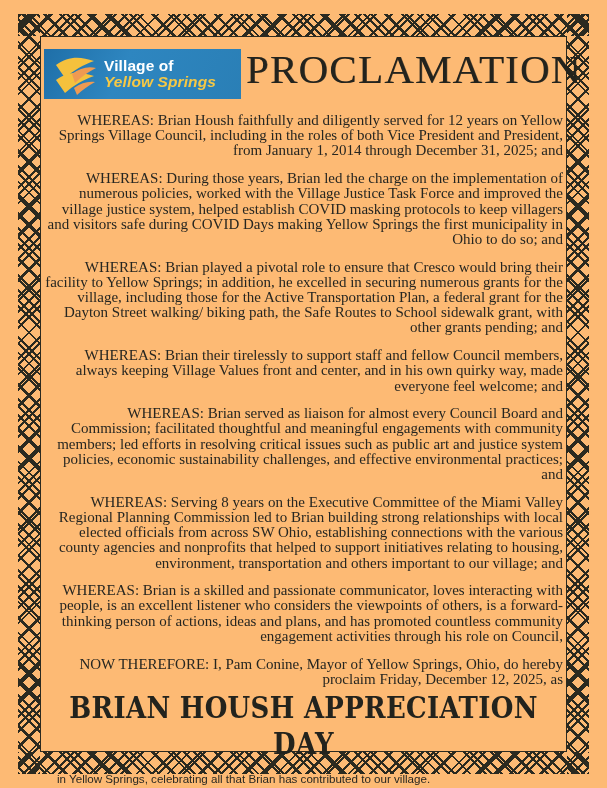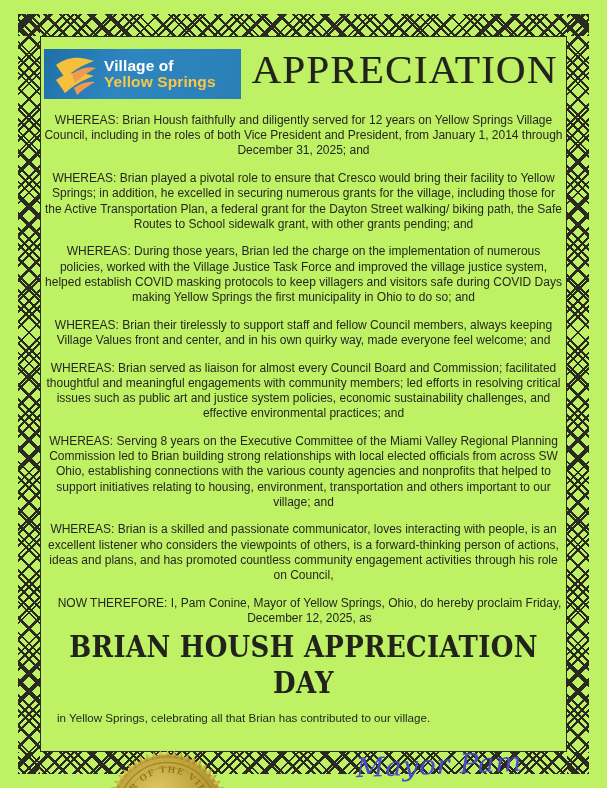--- a/index.html
+++ b/index.html
@@ -4,21 +4,21 @@
 <style>
   html, body {
     margin: 0;
     padding: 0;
     background: #6b6b6b;
   }
   #page {
     position: relative;
     width: 607px;
     height: 788px;
-    background: #bef264;
+    background: #fdba74;
     overflow: hidden;
     font-family: "Liberation Sans", sans-serif;
   }
 
   
   .border-band {
     position: absolute;
     background-repeat: repeat;
     z-index: 3;
   }
@@ -91,46 +91,47 @@
     position: relative;
   }
   .logo-text {
     color: #ffffff;
     font-size: 15.5px;
     font-weight: bold;
     line-height: 1.05;
     margin-left: 4px;
     letter-spacing: .1px;
   }
-  .logo-text .ln2 { color: #f6c845; }
+  .logo-text .ln2 { color: #f6c845; font-style: italic; }
 
   .proclamation-title {
     position: absolute;
     left: 202px; top: 0;
     width: 317px;
     text-align: center;
     font-family: "Liberation Serif", "DejaVu Serif", serif;
     font-size: 41px;
     line-height: 58px;
     color: #23231d;
     letter-spacing: 1.2px;
     font-variant: small-caps;
     text-shadow: 0.5px 0 0 rgba(35,35,29,.55);
   }
 
   
   .body-block {
     margin-top: 11px;
   }
   .para {
-    font-size: 12px;
+    font-size: 15px;
     line-height: 15.2px;
     color: #262621;
     margin: 0 0 12.5px 0;
-    text-align: center;
+    text-align: right;
+    font-family: Liberation Serif, serif;
   }
   .para:last-child { margin-bottom: 0; margin-left: 12px; }
 
   
   .award-headline {
     text-align: center;
     font-family: "DejaVu Serif", "Liberation Serif", serif;
     font-weight: bold;
     font-size: 26px;
     line-height: 32px;
@@ -199,27 +200,27 @@
             <path d="M22 22 C30 16, 38 14, 46 16 C38 20, 31 25, 25 31 C24 28, 23 25, 22 22 Z" fill="#ef9a52"></path>
             <path d="M24 36 C31 31, 38 29, 45 30 C38 34, 32 38, 27 43 C26 41, 25 38, 24 36 Z" fill="#ef9a52"></path>
           </svg>
         </div>
         <div class="logo-text">
           <div class="ln1">Village of</div>
           <div class="ln2">Yellow Springs</div>
         </div>
       </div>
 
-      <div class="proclamation-title">APPRECIATION</div>
+      <div class="proclamation-title">PROCLAMATION</div>
     </div>
 
     <div class="body-block">
       <p class="para">WHEREAS: Brian Housh faithfully and diligently served for 12 years on Yellow Springs Village Council, including in the roles of both Vice President and President, from January 1, 2014 through December 31, 2025; and</p>
+      <p class="para">WHEREAS: During those years, Brian led the charge on the implementation of numerous policies, worked with the Village Justice Task Force and improved the village justice system, helped establish COVID masking protocols to keep villagers and visitors safe during COVID Days making Yellow Springs the first municipality in Ohio to do so; and</p>
       <p class="para">WHEREAS: Brian played a pivotal role to ensure that Cresco would bring their facility to Yellow Springs; in addition, he excelled in securing numerous grants for the village, including those for the Active Transportation Plan, a federal grant for the Dayton Street walking/ biking path, the Safe Routes to School sidewalk grant, with other grants pending; and</p>
-      <p class="para">WHEREAS: During those years, Brian led the charge on the implementation of numerous policies, worked with the Village Justice Task Force and improved the village justice system, helped establish COVID masking protocols to keep villagers and visitors safe during COVID Days making Yellow Springs the first municipality in Ohio to do so; and</p>
       <p class="para">WHEREAS: Brian their tirelessly to support staff and fellow Council members, always keeping Village Values front and center, and in his own quirky way, made everyone feel welcome; and</p>
       <p class="para">WHEREAS: Brian served as liaison for almost every Council Board and Commission; facilitated thoughtful and meaningful engagements with community members; led efforts in resolving critical issues such as public art and justice system policies, economic sustainability challenges, and effective environmental practices; and</p>
       <p class="para">WHEREAS: Serving 8 years on the Executive Committee of the Miami Valley Regional Planning Commission led to Brian building strong relationships with local elected officials from across SW Ohio, establishing connections with the various county agencies and nonprofits that helped to support initiatives relating to housing, environment, transportation and others important to our village; and</p>
       <p class="para">WHEREAS: Brian is a skilled and passionate communicator, loves interacting with people, is an excellent listener who considers the viewpoints of others, is a forward-thinking person of actions, ideas and plans, and has promoted countless community engagement activities through his role on Council,</p>
       <p class="para">NOW THEREFORE: I, Pam Conine, Mayor of Yellow Springs, Ohio, do hereby proclaim Friday, December 12, 2025, as</p>
     </div>
 
     <div class="award-headline">BRIAN HOUSH APPRECIATION DAY</div>
 
     <p class="closing-line">in Yellow Springs, celebrating all that Brian has contributed to our village.</p>

